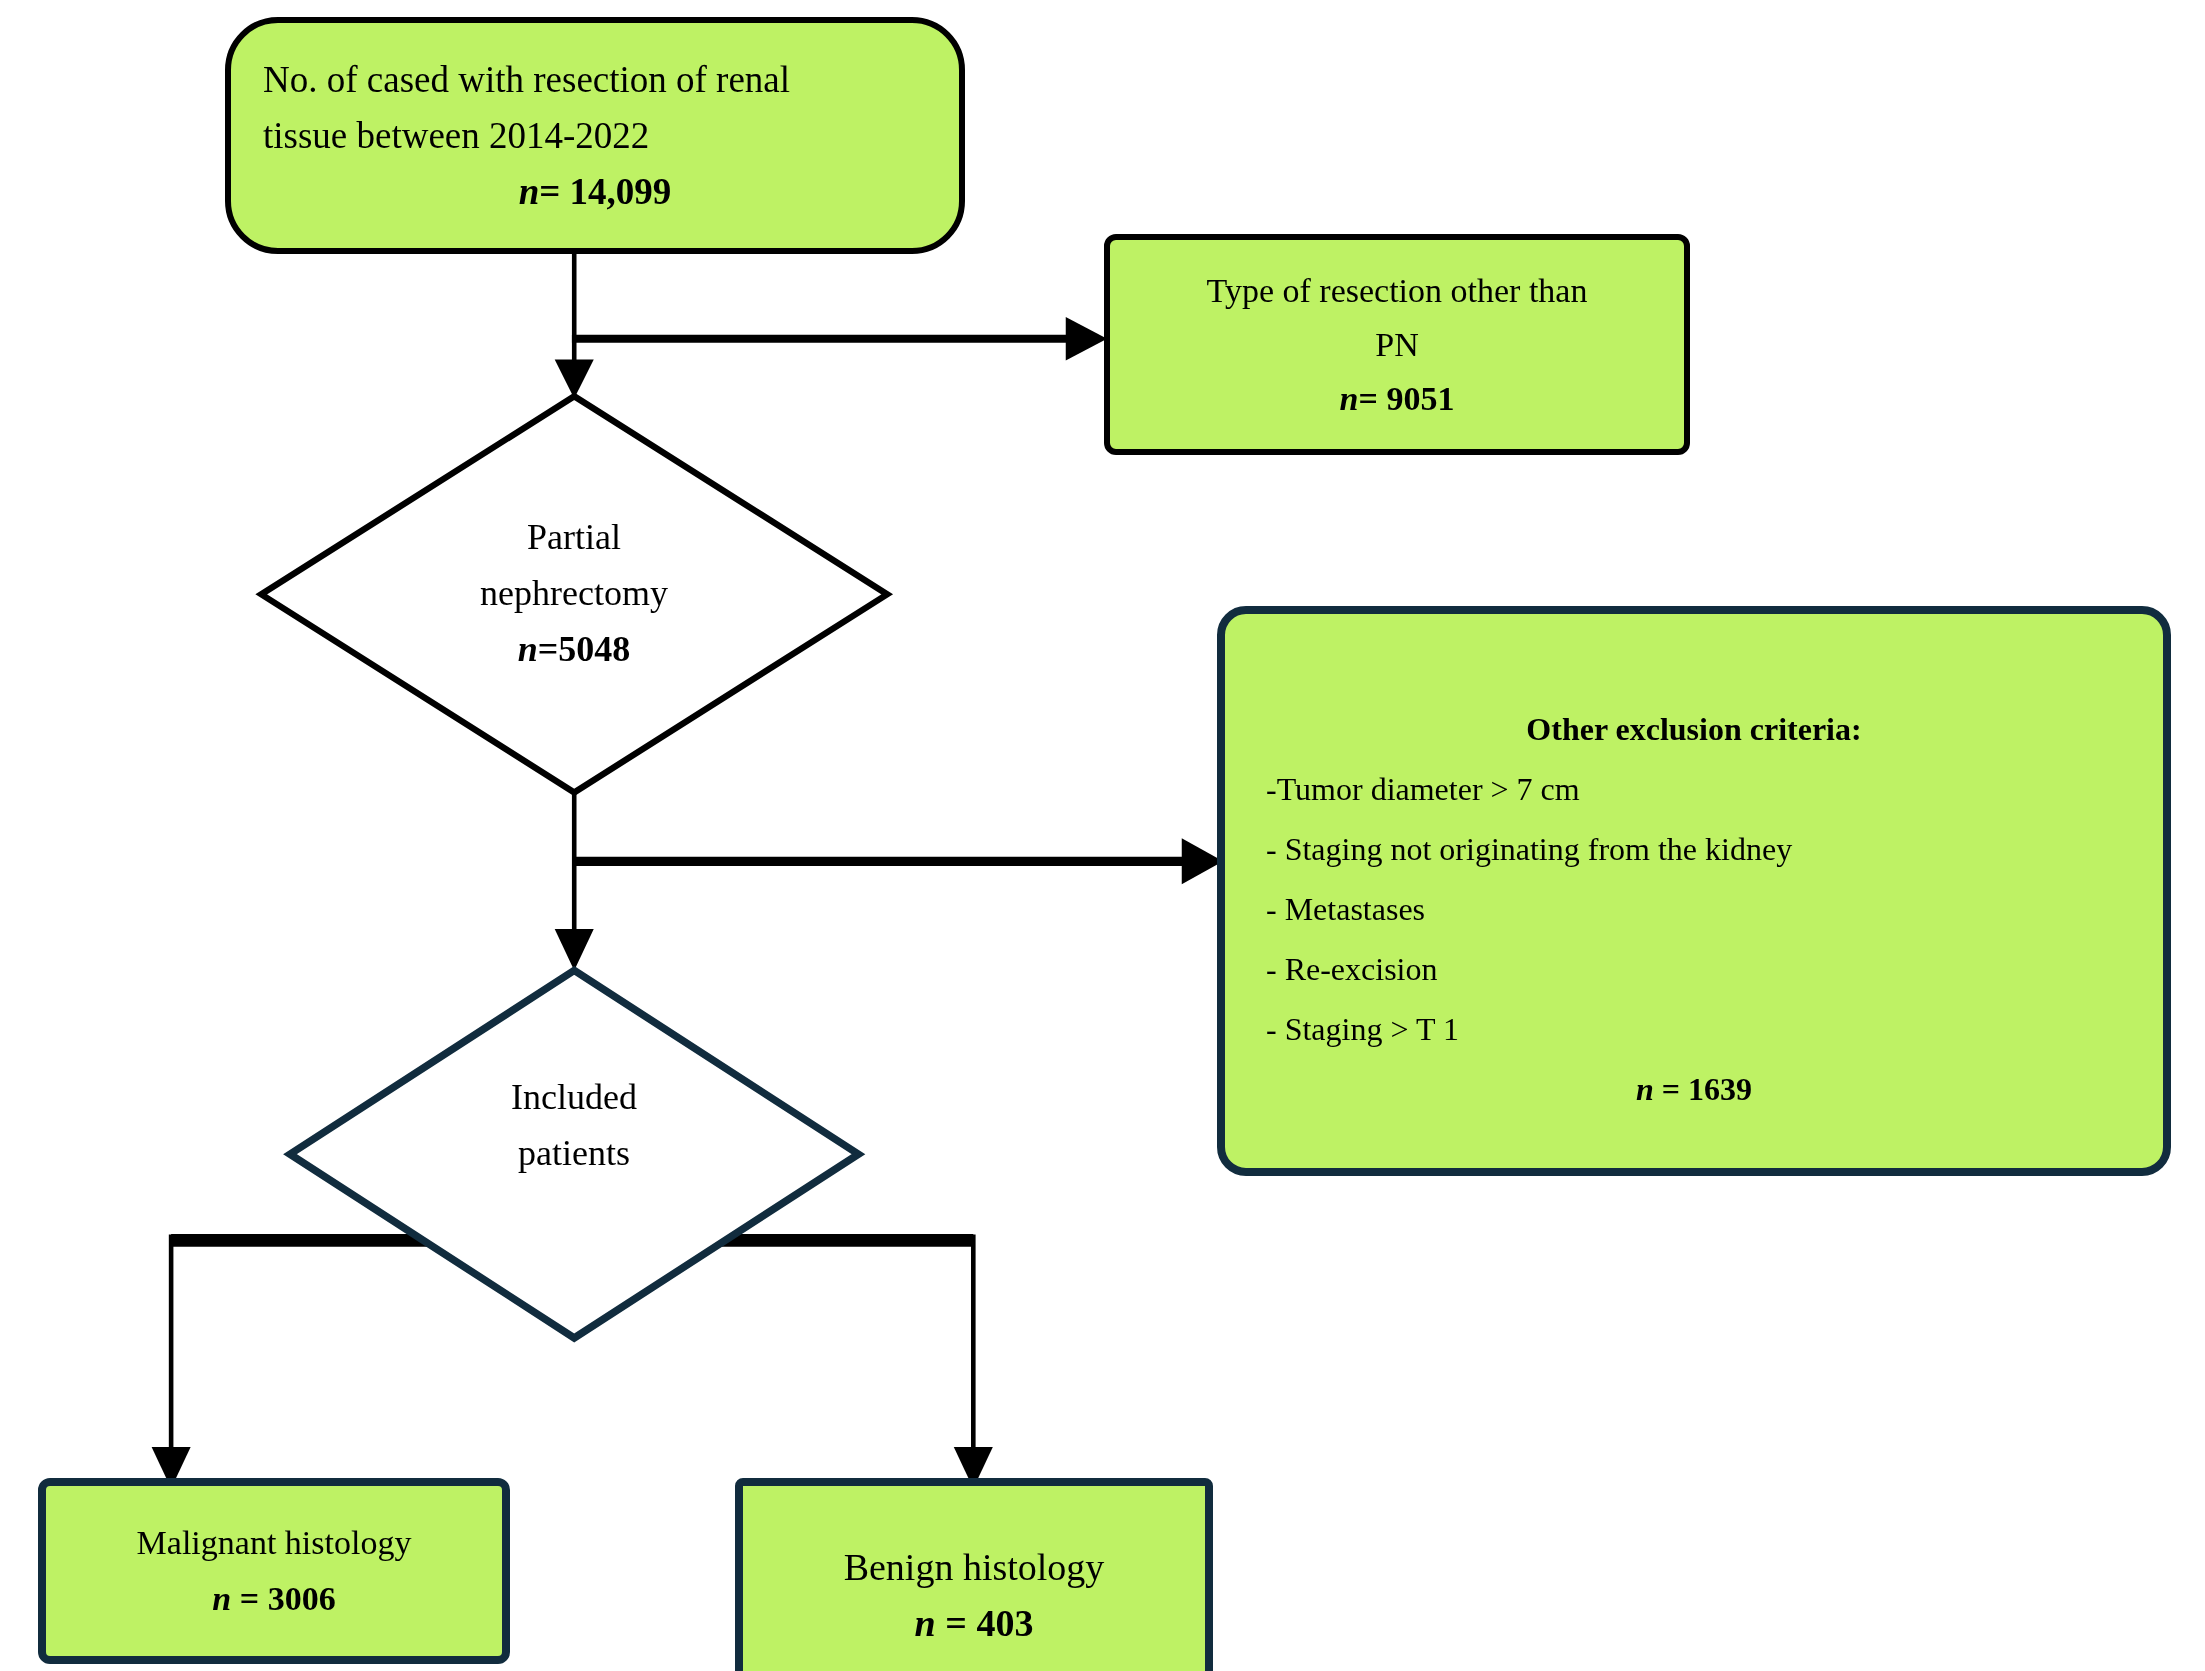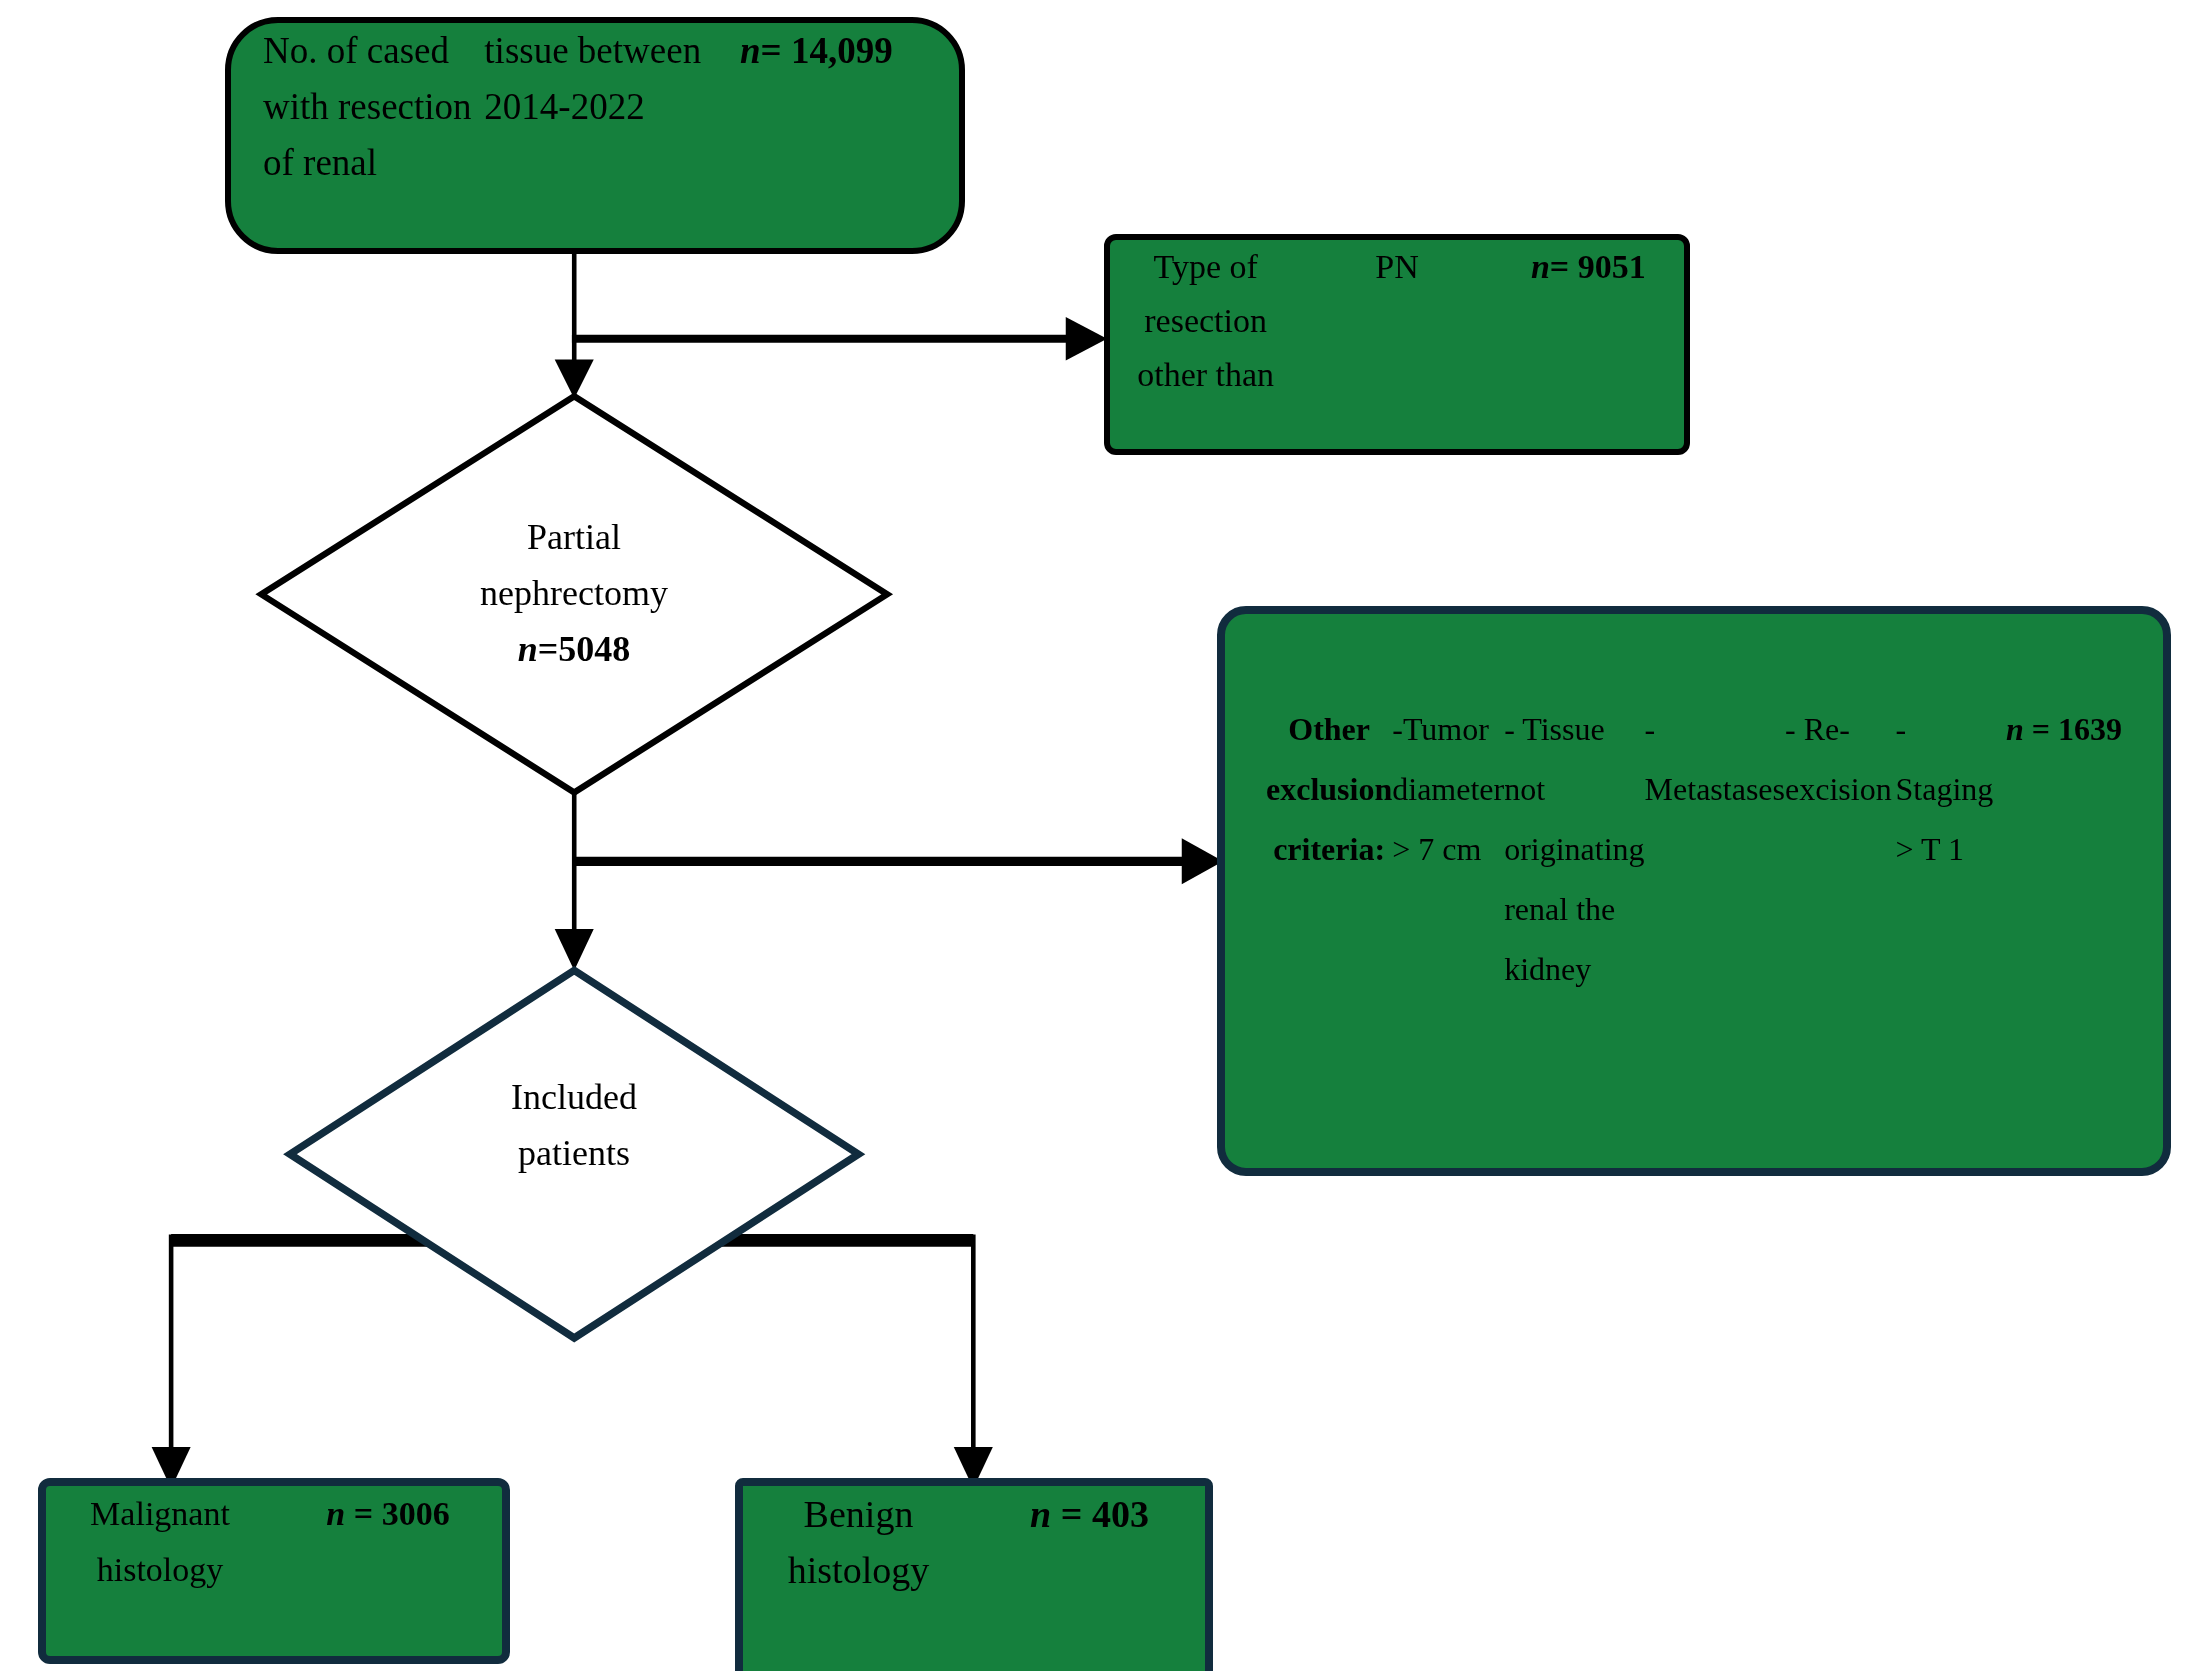--- a/index.html
+++ b/index.html
@@ -9,22 +9,22 @@
     font-family:"Liberation Serif","DejaVu Serif",serif; color:#000;
     overflow:hidden;
   }
   svg.wires { position:absolute; left:0; top:0; width:2205px; height:1671px; }
   .wire { stroke:var(--line); fill:none; }
   .head { fill:var(--line); stroke:none; }
   .diamond1 { fill:#ffffff; stroke:var(--line); stroke-width:11; }
   .diamond2 { fill:#ffffff; stroke:var(--accent); stroke-width:13; }
 
   .box {
-    position:absolute; box-sizing:border-box; background:#15803d;
-    display:flex; flex-direction:row; justify-content:center;
+    position:absolute; box-sizing:border-box; background:#bef264;
+    display:flex; flex-direction:column; justify-content:center;
   }
   .ln { width:100%; }
   .nline { white-space:pre; font-weight:bold; }
   .nvar { font-style:italic; font-weight:bold; }
 
   .top-box {
     left:225px; top:17px; width:740px; height:237px;
     border:6.9px solid var(--line); border-radius:53px;
     font-size:37px; line-height:56px; padding:0 32px; text-align:left;
   }
@@ -106,21 +106,21 @@
 
   <div class="dtext d1-text">
     <div class="ln">Partial</div>
     <div class="ln">nephrectomy</div>
     <div class="ln nline"><span class="nvar">n</span><span>=5048</span></div>
   </div>
 
   <div class="box excl-box">
     <div class="ln excl-title">Other exclusion criteria:</div>
     <div class="ln excl-item">-Tumor diameter &gt; 7 cm</div>
-    <div class="ln excl-item">- Tissue not originating renal the kidney</div>
+    <div class="ln excl-item">- Staging not originating from the kidney</div>
     <div class="ln excl-item">- Metastases</div>
     <div class="ln excl-item">- Re-excision</div>
     <div class="ln excl-item">- Staging &gt; T 1</div>
     <div class="ln nline"><span class="nvar">n</span><span> = 1639</span></div>
   </div>
 
   <div class="dtext d2-text">
     <div class="ln">Included</div>
     <div class="ln">patients</div>
   </div>

